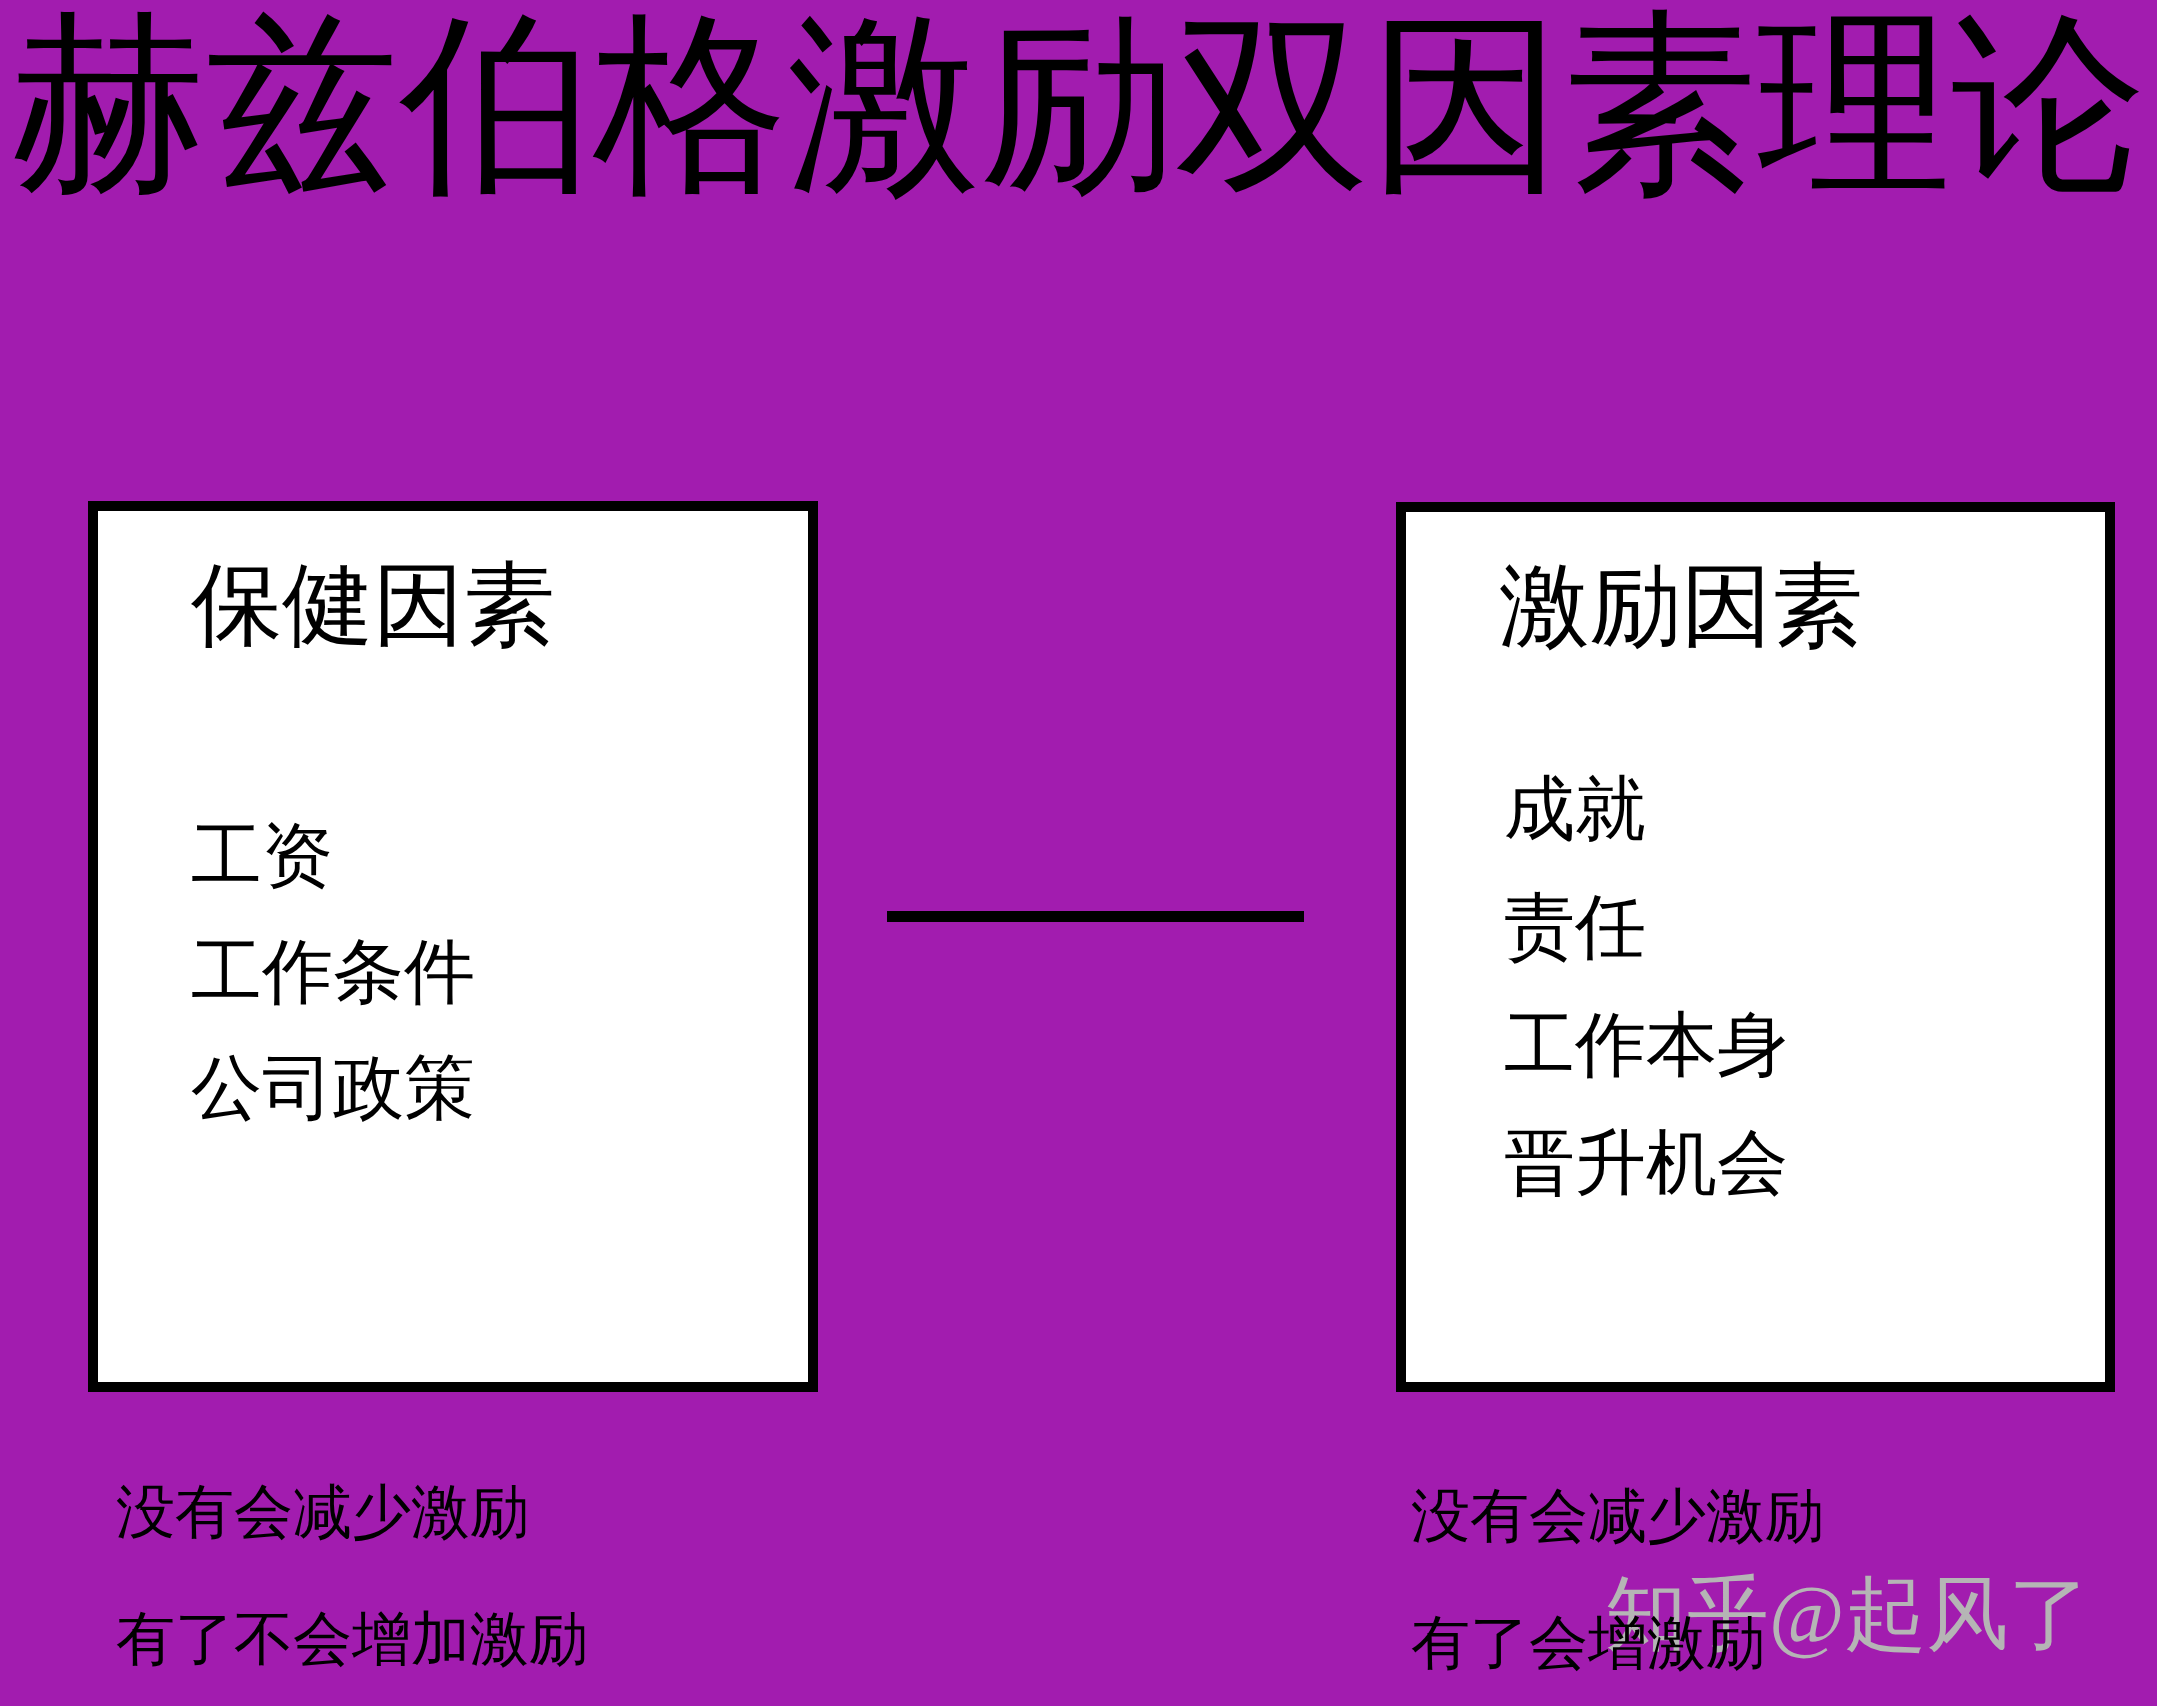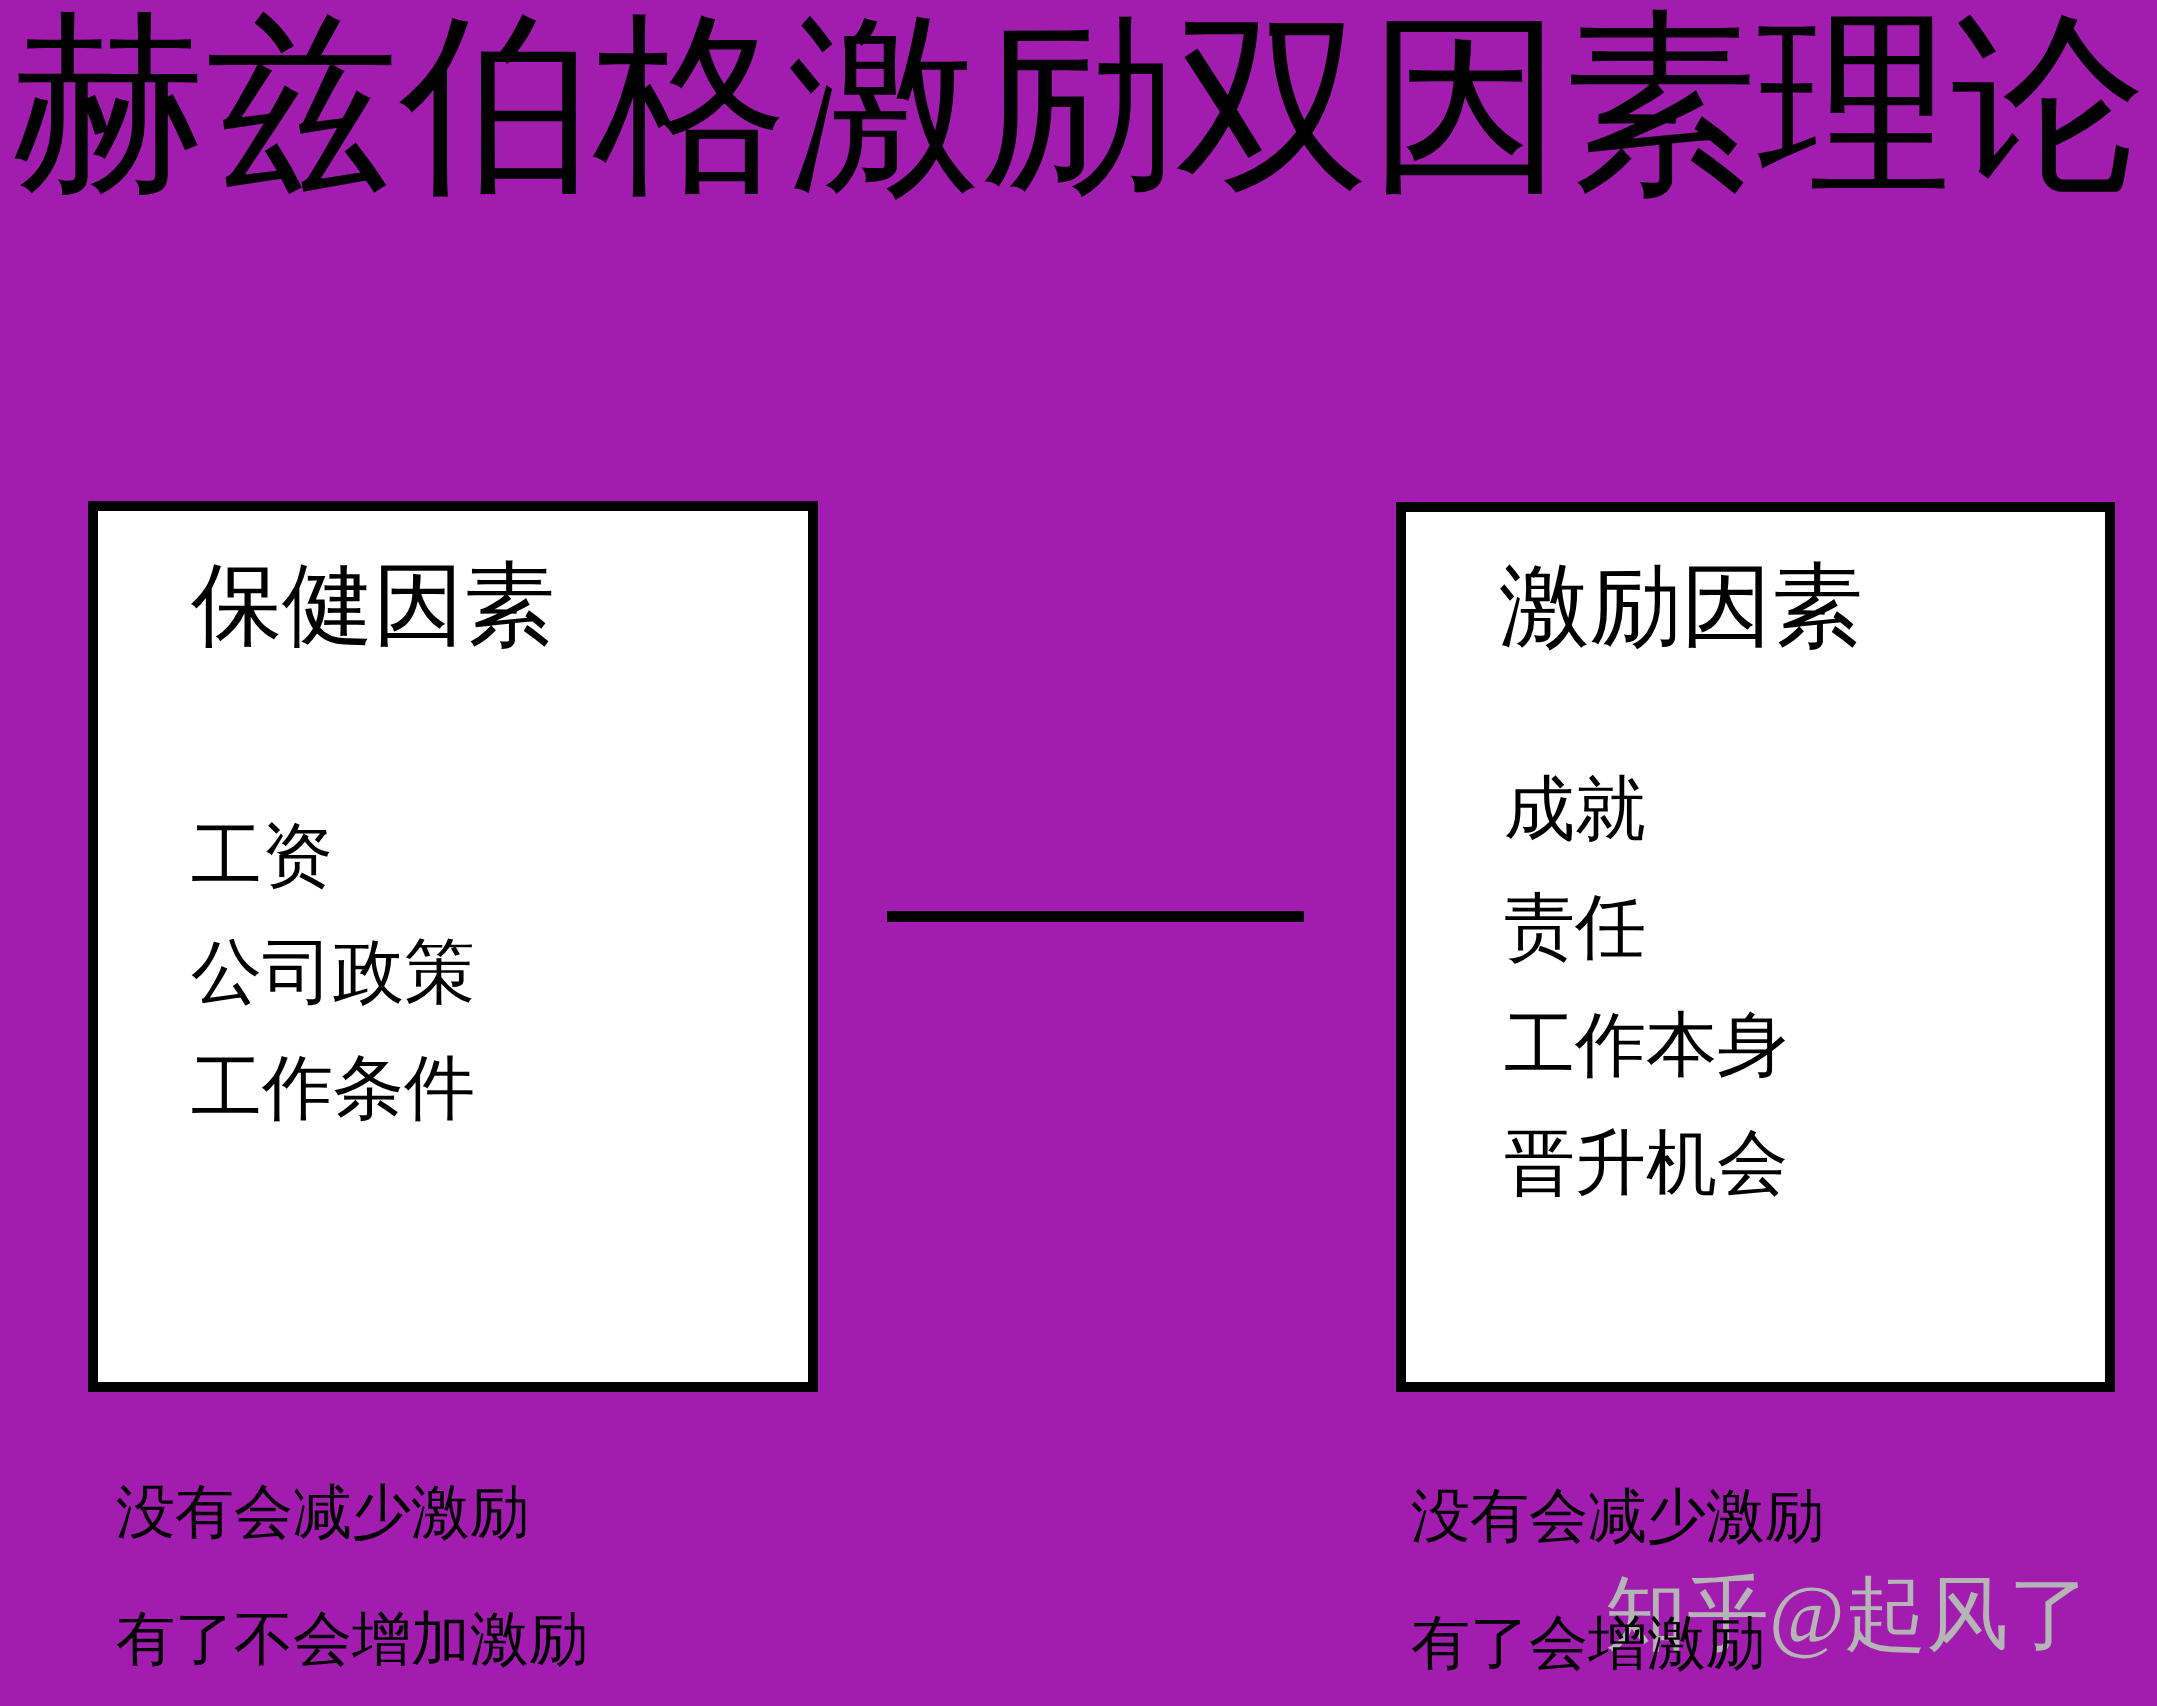--- a/index.html
+++ b/index.html
@@ -107,22 +107,22 @@
 <body>
 
 <div class="diagram">
 
   <h1 class="title">赫兹伯格激励双因素理论</h1>
 
   <div class="factor-box box-left">
     <div class="box-title">保健因素</div>
     <ul class="box-list">
       <li>工资</li>
+      <li>工作条件</li>
       <li>公司政策</li>
-      <li>工作条件</li>
     </ul>
   </div>
 
   <div class="connector"></div>
 
   <div class="factor-box box-right">
     <div class="box-title">激励因素</div>
     <ul class="box-list">
       <li>成就</li>
       <li>责任</li>

